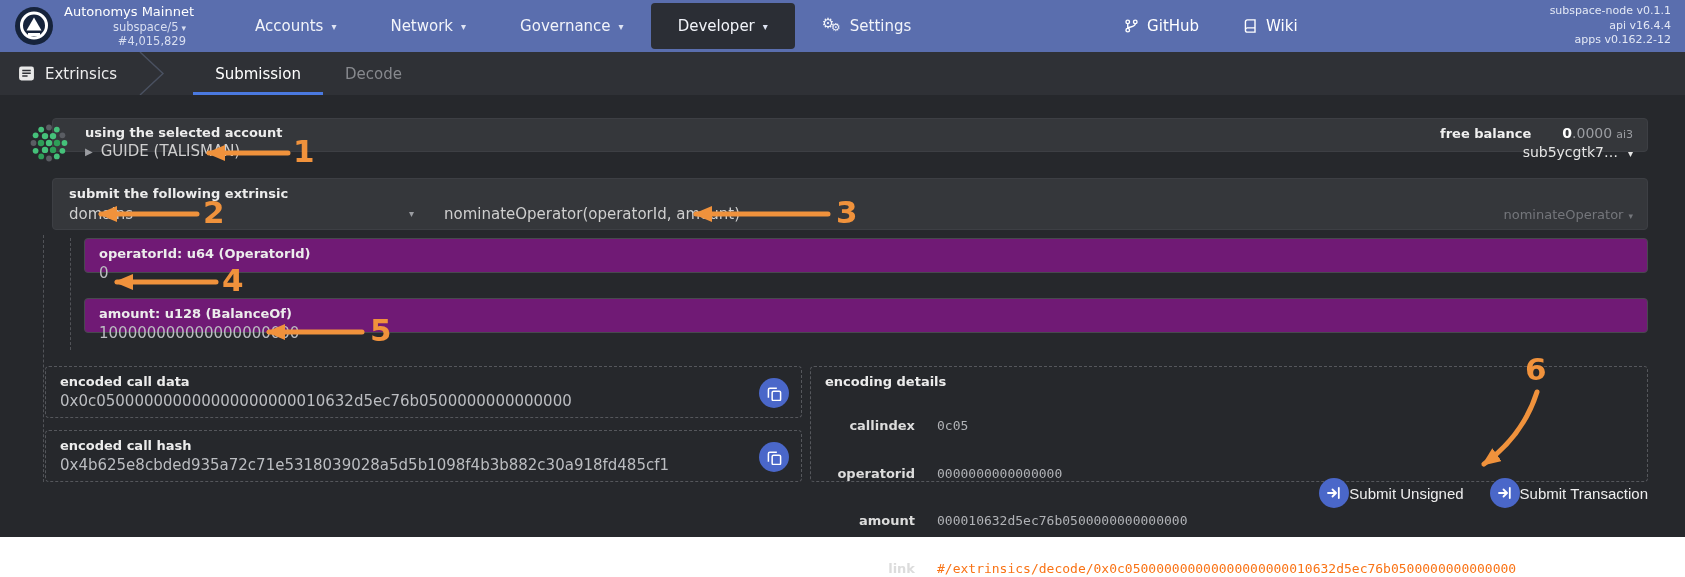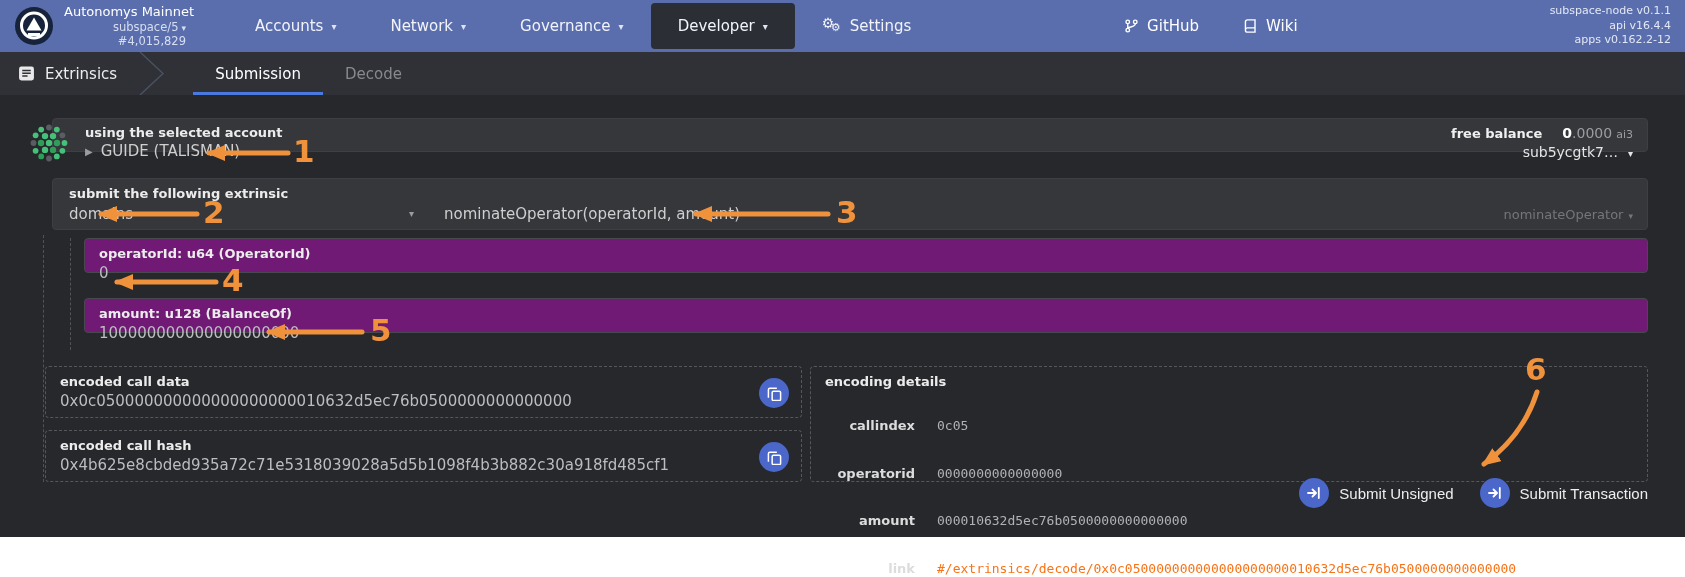--- a/index.html
+++ b/index.html
@@ -56,21 +56,21 @@
     border: 1px solid #3d3f44; border-radius: 4px;
   }
   .acct-card { top: 23px; height: 34px; }
   .identicon { position: absolute; left: -24px; top: 4px; width: 40px; height: 40px; }
   .acct-main { padding: 6px 0 0 32px; }
   .mini-label { font-size: 13px; font-weight: bold; color: #ececec; }
   .acct-name-row { margin-top: 2px; font-size: 15px; color: #cfcfcf; display: flex; align-items: center; gap: 8px; cursor: pointer; }
   .expander { font-size: 10px; color: #9a9ca1; }
   .acct-right { position: absolute; right: 14px; top: 6px; text-align: right; }
   .balance-line { font-size: 13px; color: #f0f0f0; }
-  .balance-label { font-weight: bold; margin-right: 20px; }
+  .balance-label { font-weight: bold; margin-right: 31px; }
   .bal-int { font-weight: bold; font-size: 14px; color: #ffffff; }
   .bal-frac { font-size: 14px; color: #9b9da2; }
   .bal-unit { font-size: 11px; color: #9b9da2; font-weight: normal; margin-left: 4px; }
   .addr-line { margin-top: 3px; font-size: 14px; color: #e5e5e5; cursor: pointer; }
   .addr-line .caret { font-size: 10px; margin-left: 10px; }
   .ext-card { top: 83px; height: 52px; padding-left: 28px; }
   .ext-label { position: absolute; left: 16px; top: 7px; }
   .sel-pallet { position: absolute; left: 16px; top: 26px; width: 360px; font-size: 15px; color: #cfcfcf; cursor: pointer; }
   .sel-pallet .caret { position: absolute; left: 340px; top: 3px; font-size: 10px; color: #9a9ca1; }
   .sel-method { position: absolute; left: 391px; top: 26px; font-size: 15px; color: #cfcfcf; cursor: pointer; }
@@ -96,21 +96,21 @@
     position: absolute; right: 12px; top: 11px; width: 30px; height: 30px; border-radius: 50%;
     background: #4a67c9; display: flex; align-items: center; justify-content: center; cursor: pointer; border: none;
   }
   .enc-box { left: 810px; right: 37px; top: 271px; height: 116px; }
   .enc-rows { margin-top: 5px; }
   .enc-row { display: flex; gap: 22px; line-height: 20.5px; margin-top: 27px; }
   .enc-row .k { width: 90px; text-align: right; font-weight: bold; font-size: 13px; color: #dcdcdc; flex: 0 0 auto; }
   .enc-row .v { font-family: "DejaVu Sans Mono", "Liberation Mono", monospace; font-size: 13px; color: #b0b2b6; white-space: nowrap; }
   .enc-row .v.link { color: #f97316; cursor: pointer; }
   .actions { position: absolute; right: 37px; top: 383px; display: flex; align-items: center; gap: 26px; }
-  .action-btn { display: flex; align-items: center; gap: 10px; cursor: pointer; background: none; border: none; }
+  .action-btn { display: flex; align-items: center; cursor: pointer; background: none; border: none; }
   .action-ico {
     width: 30px; height: 30px; border-radius: 50%; background: #4a67c9;
     display: flex; align-items: center; justify-content: center; flex: 0 0 auto;
   }
   .action-lbl { font-size: 15px; color: #eeeeee; }
   
   .anno-svg { position: absolute; left: 0; top: 0; z-index: 40; pointer-events: none; }
   .anno-num {
     position: absolute; z-index: 41; color: #f0923c; font-size: 31px; font-weight: bold;
     pointer-events: none; line-height: 1;

